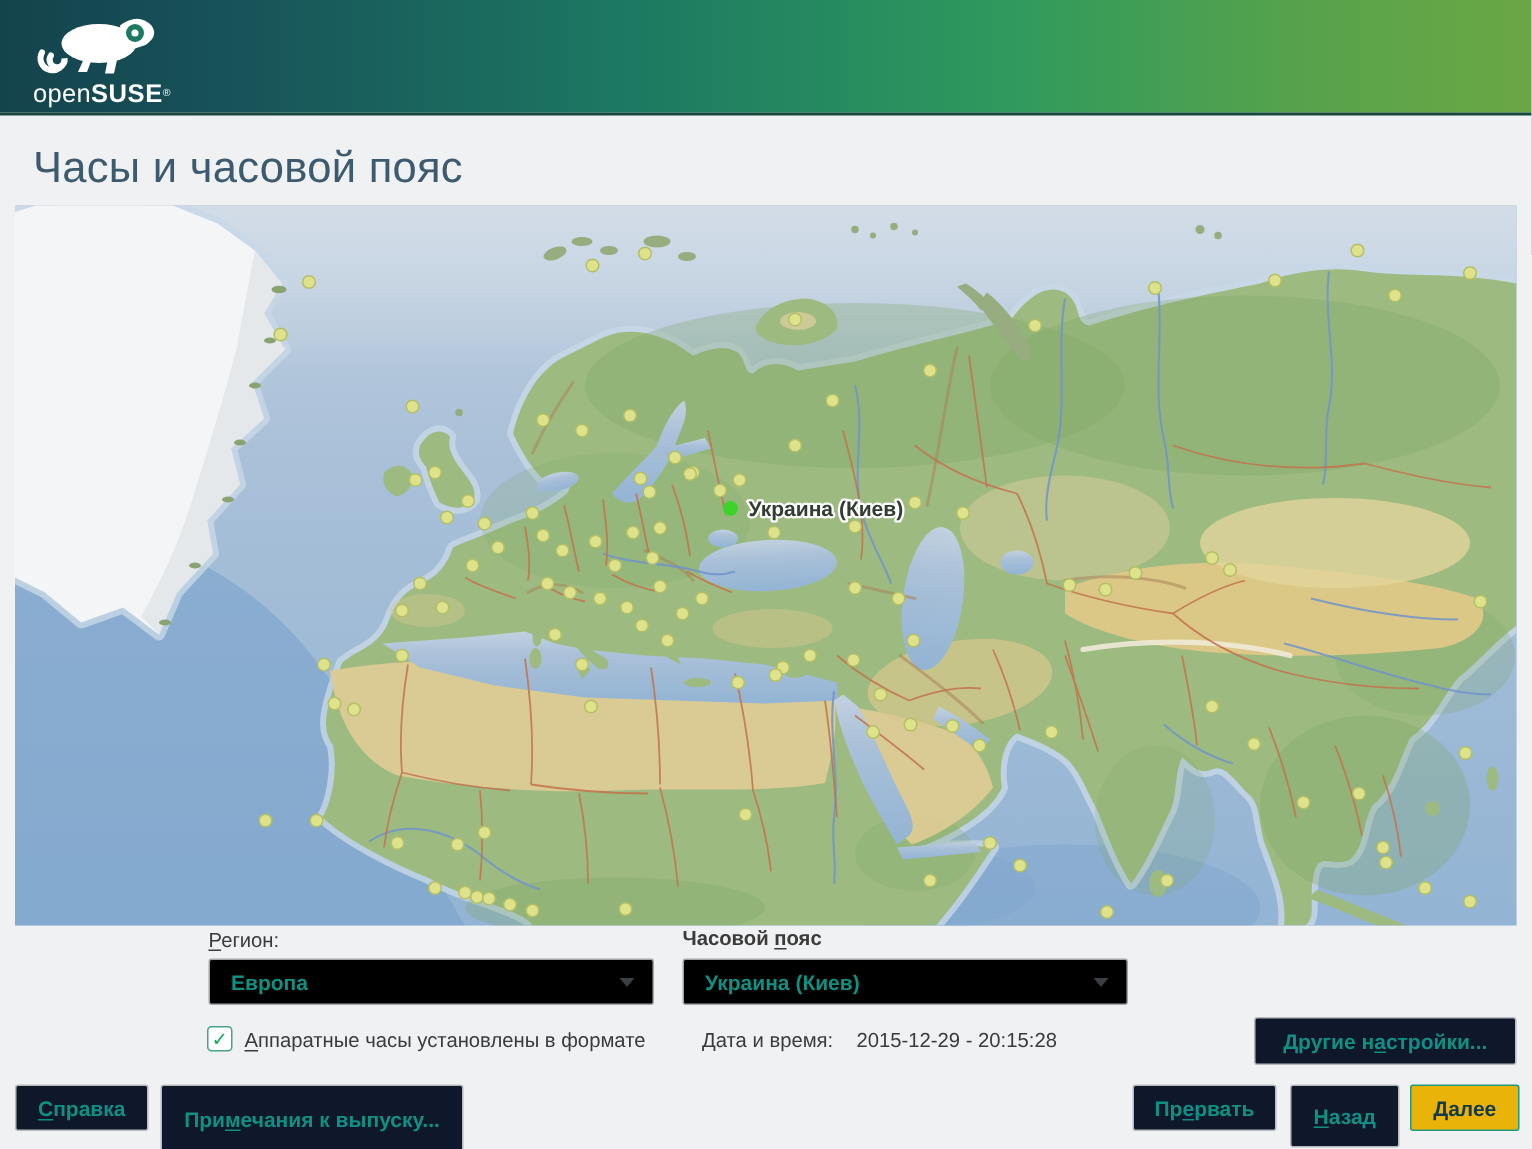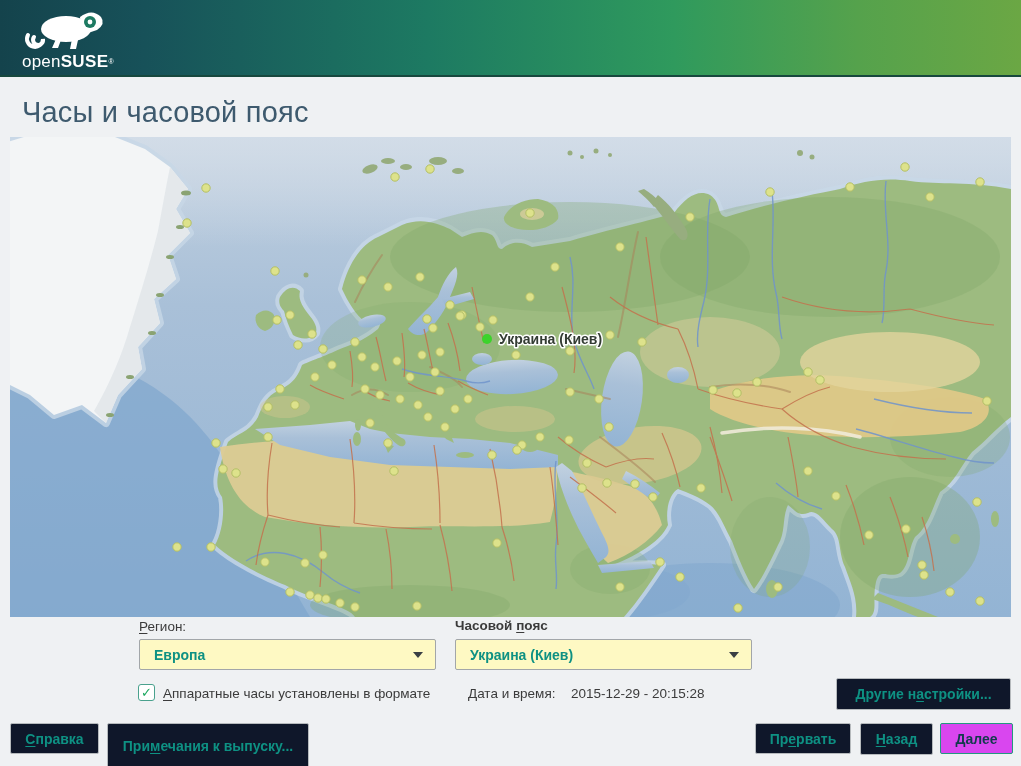--- a/index.html
+++ b/index.html
@@ -30,40 +30,40 @@
   }
 
   
   .map-panel{left:10px;top:137px;width:1001px;height:480px;background:#a9c0d8;}
   .map-panel svg{display:block;}
 
   
   .field-label{font-size:13.5px;color:#3b3b3b;}
   .accel{text-decoration:underline;text-underline-offset:2px;}
   .select{
-    box-sizing:border-box;height:31px;background:#fef9c3;border:1px solid #a2a6a9;border-radius:2px;
+    box-sizing:border-box;height:31px;background:#000000;border:1px solid #a2a6a9;border-radius:2px;
     display:flex;align-items:center;padding:0 12px 0 14px;cursor:default;
   }
   .select .value{font-size:14px;font-weight:700;color:#0e9183;flex:1;}
   .caret{width:0;height:0;border-left:5px solid transparent;border-right:5px solid transparent;border-top:6px solid #3a3f44;}
 
   .checkbox{
     box-sizing:border-box;width:17px;height:17px;background:#ffffff;border:1px solid #49a18d;border-radius:3px;
     display:flex;align-items:center;justify-content:center;cursor:default;
   }
   .checkbox .mark{color:#1ca75f;font-size:13px;font-weight:700;line-height:1;}
   .plain-text{font-size:13.5px;color:#3b3b3b;}
 
   
   .btn{
     box-sizing:border-box;background:#0f172a;border:1px solid #b6babd;border-radius:2px;
     display:flex;align-items:center;justify-content:center;
     font-size:14px;font-weight:700;color:#0e9183;cursor:default;white-space:nowrap;padding:0 14px;
   }
-  .btn.primary{background:#d946ef;border-color:#23997f;color:#123a4d;}
+  .btn.primary{background:#eab308;border-color:#23997f;color:#123a4d;}
 </style>
 </head>
 <body>
 
 <div class="header abs">
   <div class="logo abs">
     <span>
       <svg width="88" height="48" viewBox="0 0 88 48">
         <g>
           <path d="M8,31 a8,8 0 1,0 15,4 a5,5 0 1,1 -9,-2" fill="none" stroke="#fff" stroke-width="4" stroke-linecap="round"></path>
@@ -378,18 +378,18 @@
 
 <div class="btn abs" style="left:10px;top:723px;width:89px;height:31px;">
     <span><span class="accel">С</span><span>правка</span></span>
   </div>
 <div class="btn abs" style="left:107px;top:723px;width:202px;height:45px;">
     <span><span>При</span><span class="accel">м</span><span>ечания к выпуску...</span></span>
   </div>
 <div class="btn abs" style="left:755px;top:723px;width:96px;height:31px;">
     <span><span>Пр</span><span class="accel">е</span><span>рвать</span></span>
   </div>
-<div class="btn abs" style="left:860px;top:723px;width:73px;height:32px;">
+<div class="btn abs" style="left:860px;top:723px;width:73px;height:42px;">
     <span><span class="accel">Н</span><span>азад</span></span>
   </div>
 <div class="btn primary abs" style="left:940px;top:723px;width:73px;height:31px;">
     <span><span class="accel">Д</span><span>алее</span></span>
   </div>
 
 </body></html>

